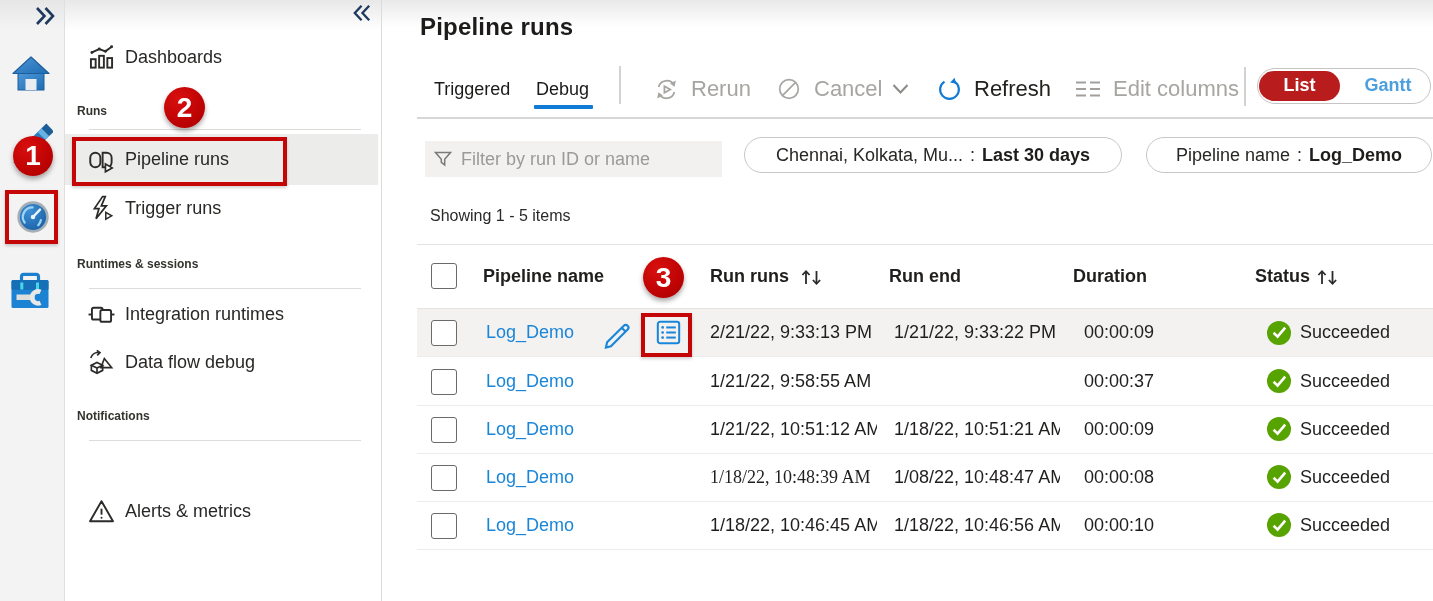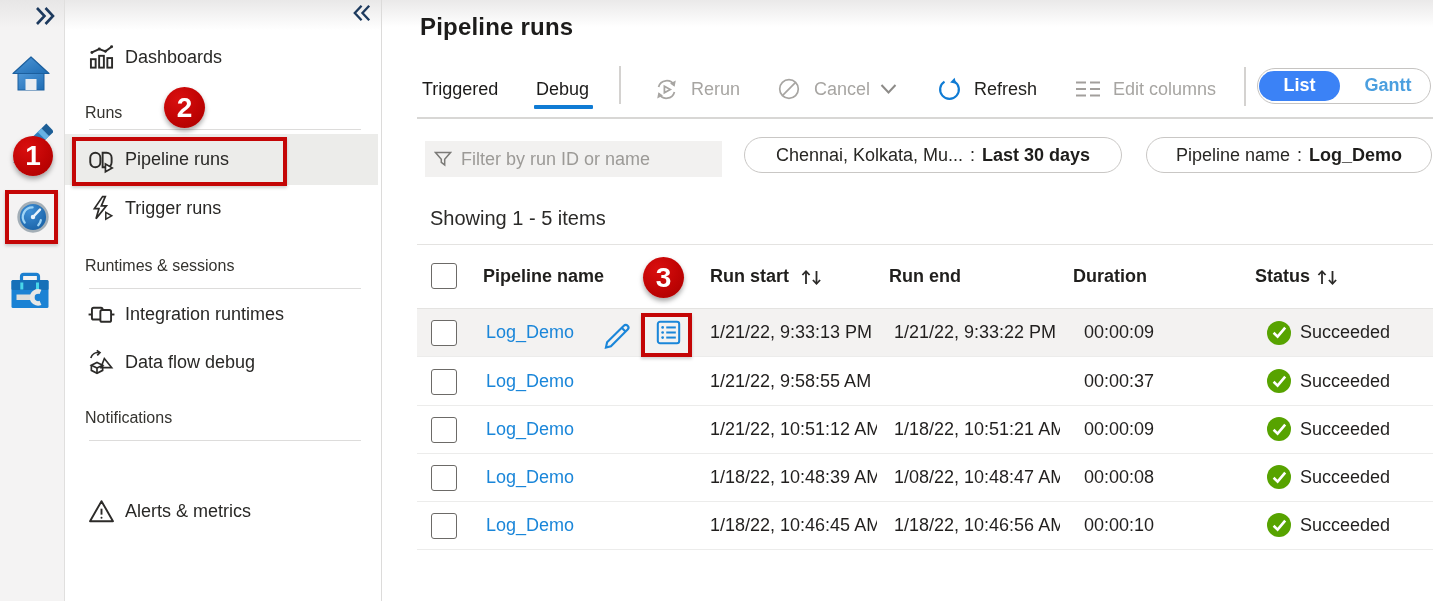--- a/index.html
+++ b/index.html
@@ -15,58 +15,58 @@
   .rail-btn { position:absolute; display:flex; align-items:center; justify-content:center; }
 
   
   .sidebar { position:absolute; left:65px; top:0; width:317px; height:601px;
              background:linear-gradient(180deg,#e9e8e8 0px,#ffffff 30px,#ffffff 100%);
              border-right:1px solid #dcdbda; }
   .menu-item { position:absolute; left:0; width:313px; height:48px; display:flex; align-items:center; }
   .menu-item .mi-icon { width:27px; height:27px; margin-left:23px; flex:0 0 auto; display:flex; align-items:center; justify-content:center; }
   .menu-item .mi-label { margin-left:10px; font-size:18px; color:#292826; white-space:nowrap; }
   .menu-item.selected { background:#ececea; }
-  .section-label { position:absolute; left:20px; font-size:16px; font-weight:normal; color:#34332f; white-space:nowrap; }
+  .section-label { position:absolute; left:12px; font-size:12px; font-weight:bold; color:#34332f; white-space:nowrap; }
   .side-sep { position:absolute; left:24px; width:272px; height:1px; background:#dddcdb; }
 
   
   .content { position:absolute; left:382px; top:0; width:1051px; height:601px;
              background:linear-gradient(180deg,#eae9e9 0px,#ffffff 27px,#ffffff 100%); }
   .page-title { position:absolute; left:38px; top:13px; font-size:24px; font-weight:bold; color:#1d1c1b; letter-spacing:0.2px; }
 
   .tab { position:absolute; top:79px; height:24px; font-size:18px; color:#1b1a19; cursor:pointer; }
   .tab-underline { position:absolute; left:152px; top:105px; width:59px; height:3.5px; background:#0f7bd4; border-radius:1px; }
   .tabs-baseline { position:absolute; left:35px; right:0; top:117px; height:1.5px; background:#d8d7d5; }
   .vdivider { position:absolute; width:1.5px; background:#d4d2d0; }
 
   .tb-item { position:absolute; top:74px; height:30px; display:flex; align-items:center; }
-  .tb-label { font-size:18px; white-space:nowrap; }
+  .tb-label { font-size:22px; white-space:nowrap; }
   .tb-disabled .tb-label { color:#a7a5a2; }
   .tb-enabled .tb-label { color:#23221f; }
 
   
   .view-toggle { position:absolute; left:875px; top:68px; width:174px; height:36px; background:#fff;
                  border:1.5px solid #c6c4c2; border-radius:18px; }
-  .toggle-list { position:absolute; left:1px; top:1.5px; width:81px; height:30px; background:#3b82f6;
+  .toggle-list { position:absolute; left:1px; top:1.5px; width:81px; height:30px; background:#b91c1c;
                  border-radius:15.5px; color:#fff; font-weight:bold; font-size:18px;
                  display:flex; align-items:center; justify-content:center; }
   .toggle-gantt { position:absolute; left:90px; top:1.5px; width:80px; height:30px; color:#4b9fdf;
                   font-weight:bold; font-size:18px; display:flex; align-items:center; justify-content:center; }
 
   
   .filter-input { position:absolute; left:43px; top:141px; width:297px; height:36px; background:#f2f1f0;
                   display:flex; align-items:center; }
   .filter-input .placeholder { margin-left:9px; font-size:18px; color:#9c9a97; white-space:nowrap; }
   .pill { position:absolute; top:137px; height:36px; border:1.5px solid #c9c7c5; border-radius:18px;
           background:#fff; display:flex; align-items:center; justify-content:center; font-size:18px; color:#282724; white-space:nowrap; }
   .pill b { font-weight:bold; color:#1e1d1b; }
   .pill-range { left:362px; width:378px;align-items:center; }
   .pill-name  { left:764px; width:286px; }
 
-  .showing { position:absolute; left:48px; top:207px; font-size:20px; color:#2b2a28; }
+  .showing { position:absolute; left:48px; top:207px; font-size:16px; color:#2b2a28; }
 
   
   .tbl-topline { position:absolute; left:35px; right:0; top:244px; height:1px; background:#e4e3e1; }
   .tbl-headline { position:absolute; left:35px; right:0; top:308px; height:1px; background:#e4e3e1; }
   .thead { position:absolute; left:35px; right:0; top:245px; height:63px; }
   .th { position:absolute; top:0; height:63px; display:flex; align-items:center; font-size:18px; font-weight:bold; color:#201f1d; white-space:nowrap; }
   .trow { position:absolute; left:35px; right:0; height:48px; border-bottom:1px solid #ececeb; }
   .trow.hl { background:#f3f2f1; }
   .td { position:absolute; top:0; height:47px; display:flex; align-items:center; font-size:18px; color:#211f1e; white-space:nowrap; }
   .td.clip { overflow:hidden; }
@@ -249,21 +249,21 @@
           <circle cx="12" cy="17.6" r="0.9" fill="#2c2b29" stroke="none"></circle>
         </svg>
       </span>
       <span class="mi-label">Alerts &amp; metrics</span>
     </div>
   </nav>
 
   <main class="content">
     <h1 class="page-title">Pipeline runs</h1>
 
-    <div class="tab" style="left:40px;text-align:center;">Triggered</div>
+    <div class="tab" style="left:52px;text-align:center;">Triggered</div>
     <div class="tab" style="left:154px;">Debug</div>
     <div class="tab-underline"></div>
     <div class="tabs-baseline"></div>
 
     <div class="vdivider" style="left:237px; top:66px; height:38px;"></div>
 
     <div class="tb-item tb-disabled" style="left:272px;">
       <svg width="25" height="25" viewBox="0 0 24 24" fill="none" stroke="#a7a5a2" stroke-width="1.7" style="margin-right:12px;">
         <path d="M4.4 9.6 A8 8 0 0 1 19.3 8"></path>
         <polygon points="20.9,3.3 19.8,9.3 15.4,6.3" fill="#a7a5a2" stroke="none"></polygon>
@@ -331,21 +331,21 @@
       <b>Log_Demo</b>
     </div>
 
     <div class="showing">Showing 1 - 5 items</div>
 
     <div class="tbl-topline"></div>
 
     <div class="thead">
       <div class="checkbox" style="top:18px;"></div>
       <div class="th" style="left:66px;">Pipeline name</div>
-      <div class="th" style="left:293px;">Run start</div>
+      <div class="th" style="left:293px;">Run runs</div>
       <svg class="abs" style="left:382px; top:24px;" width="25" height="17" viewBox="0 0 25 17" fill="none" stroke="#2b2a28" stroke-width="1.8">
         <line x1="7" y1="2.5" x2="7" y2="15"></line>
           <polyline points="3.4,6 7,2.2 10.6,6"></polyline>
         <line x1="17.5" y1="2" x2="17.5" y2="14.5"></line>
           <polyline points="13.9,11 17.5,14.8 21.1,11"></polyline>
       </svg>
       <div class="th" style="left:472px;">Run end</div>
       <div class="th" style="left:656px;">Duration</div>
       <div class="th" style="left:838px;">Status</div>
       <svg class="abs" style="left:898px; top:24px;" width="25" height="17" viewBox="0 0 25 17" fill="none" stroke="#2b2a28" stroke-width="1.8">
@@ -372,21 +372,21 @@
         <svg width="27" height="27" viewBox="0 0 24 24" fill="none" stroke="#1a86d9" stroke-width="1.8">
           <rect x="2.5" y="2.5" width="19" height="19" rx="2"></rect>
           <circle cx="6.8" cy="7.5" r="1.2" fill="#1a86d9" stroke="none"></circle>
           <circle cx="6.8" cy="12" r="1.2" fill="#1a86d9" stroke="none"></circle>
           <circle cx="6.8" cy="16.5" r="1.2" fill="#1a86d9" stroke="none"></circle>
           <line x1="10" y1="7.5" x2="18.5" y2="7.5"></line>
           <line x1="10" y1="12" x2="18.5" y2="12"></line>
           <line x1="10" y1="16.5" x2="18.5" y2="16.5"></line>
         </svg>
       </div>
-      <div class="td clip" style="left:293px; width:167px;">1/21/22, 9:33:13 PM</div>
+      <div class="td clip" style="left:293px; width:167px;">2/21/22, 9:33:13 PM</div>
       <div class="td clip" style="left:477px; width:166px;">1/21/22, 9:33:22 PM</div>
       <div class="td" style="left:667px;">00:00:09</div>
       <div class="td" style="left:850px;">
         <span class="status-icon">
           <svg width="15" height="13" viewBox="0 0 15 13" fill="none" stroke="#fff" stroke-width="2.6">
               <polyline points="1.6,6.8 5.6,10.6 13.2,1.6"></polyline>
             </svg>
         </span>
         <span style="margin-left:9px;">Succeeded</span>
       </div>
@@ -430,21 +430,21 @@
         </span>
         <span style="margin-left:9px;">Succeeded</span>
       </div>
     </div>
 
     <div class="trow" style="top:453.5px;">
       <div class="checkbox" style="top:11px;"></div>
       <div class="td" style="left:69px;">
           <a href="#" class="pipeline-link">Log_Demo</a>
         </div>
-      <div class="td clip" style="left:293px; width:167px;">1/18/22, 10:48:39 AM</div>
+      <div class="td clip" style="left:293px; width:167px;font-family:Liberation Serif, serif;">1/18/22, 10:48:39 AM</div>
       <div class="td clip" style="left:477px; width:166px;">1/08/22, 10:48:47 AM</div>
       <div class="td" style="left:667px;">00:00:08</div>
       <div class="td" style="left:850px;">
         <span class="status-icon">
           <svg width="15" height="13" viewBox="0 0 15 13" fill="none" stroke="#fff" stroke-width="2.6">
               <polyline points="1.6,6.8 5.6,10.6 13.2,1.6"></polyline>
             </svg>
         </span>
         <span style="margin-left:9px;">Succeeded</span>
       </div>

